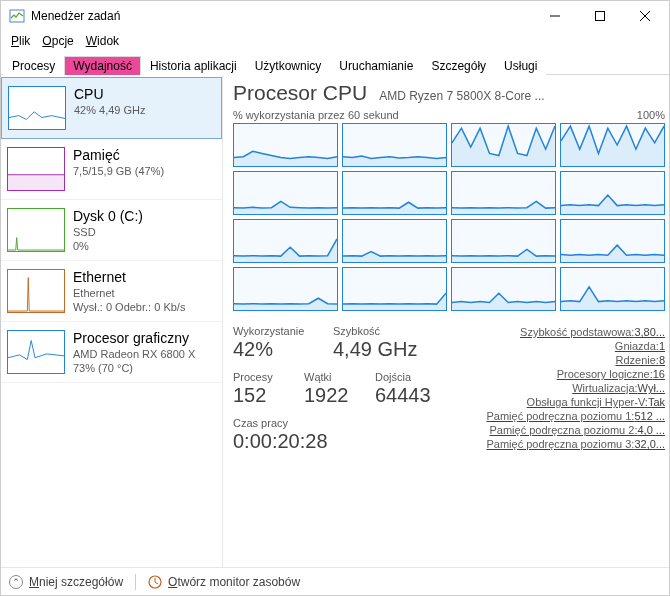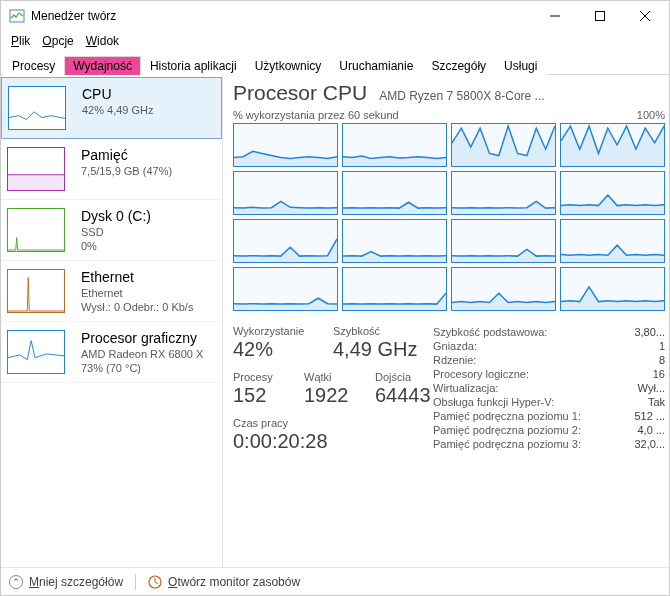--- a/index.html
+++ b/index.html
@@ -9,58 +9,58 @@
 .titlebar .title { flex: 1; font-size: 12px; }
 .titlebar .wbtn { width: 45px; height: 29px; display: flex; align-items: center; justify-content: center; color: #000; }
 .menubar { height: 20px; display: flex; align-items: center; padding: 0 4px; font-size: 12px; }
 .menubar span { padding: 2px 6px; }
 .menubar span u { text-decoration: underline; }
 .tabs { height: 22px; display: flex; align-items: flex-end; padding: 0 2px; border-bottom: 1px solid #d9d9d9; margin-top: 2px; }
 .tabs .tab { padding: 2px 8px; font-size: 12px; border: 1px solid transparent; border-bottom: none; background: #fff; position: relative; top: 1px; }
 .tabs .tab.active { border-color: #d9d9d9; background: #ec4899; }
 .content { flex: 1; display: flex; overflow: hidden; }
 .sidebar { width: 222px; border-right: 1px solid #e6e6e6; overflow-y: hidden; padding-top: 2px; }
-.sideitem { display: flex; padding: 8px 4px 8px 6px; border-bottom: 1px solid #f0f0f0; gap: 16px; cursor: default; }
+.sideitem { display: flex; padding: 8px 4px 8px 6px; border-bottom: 1px solid #f0f0f0; gap: 8px; cursor: default; }
 .sideitem.active { background: #e5f1fb; border: 1px solid #7aa7d6; }
 .sideitem .thumb { width: 58px; height: 44px; border: 1px solid; background: #fff; flex-shrink: 0; position: relative; }
 .sideitem .thumb svg { width: 100%; height: 100%; }
 .sideitem .txt { flex: 1; overflow: hidden; }
 .sideitem .name { font-size: 14px; color: #000; white-space: nowrap; }
 .sideitem .sub { font-size: 11px; color: #5a5a5a; margin-top: 2px; white-space: nowrap; overflow: hidden; }
 .main { flex: 1; padding: 6px 4px 4px 10px; overflow: hidden; display: flex; flex-direction: column; }
 .header { display: flex; align-items: baseline; gap: 12px; margin-bottom: 4px; }
 .header .h1 { font-size: 21px; font-weight: 400; color: #404040; }
 .header .hsub { font-size: 12px; color: #5a5a5a; flex: 1; white-space: nowrap; overflow: hidden; }
 .graphlbl { display: flex; justify-content: space-between; font-size: 11px; color: #5a5a5a; margin-bottom: 2px; }
 .graphs { display: grid; grid-template-columns: repeat(4, 1fr); grid-template-rows: repeat(4, 1fr); gap: 4px; height: 188px; margin-bottom: 14px; }
 .core { border: 1px solid #2284d6; background: #f4faff; position: relative; }
 .core svg { position: absolute; inset: 0; width: 100%; height: 100%; }
 .stats { display: flex; gap: 0; }
 .statsleft { width: 200px; }
 .statsleft .row { display: flex; gap: 16px; margin-bottom: 10px; }
 .statsleft .lbl { font-size: 11px; color: #5a5a5a; }
 .statsleft .val { font-size: 20px; color: #404040; margin-top: 1px; }
 .statsright { flex: 1; font-size: 11px; color: #404040; }
-.statsright .srow { display: flex; justify-content: space-between; padding: 1px 0; }
+.statsright .srow { display: flex; justify-content: flex-end; padding: 1px 0; text-decoration: underline; }
 .statsright .srow .k { color: #5a5a5a; }
 .statsright .srow .v { color: #404040; white-space: nowrap; }
 .footer { height: 28px; border-top: 1px solid #e6e6e6; display: flex; align-items: center; padding: 0 8px; gap: 6px; font-size: 12px; color: #404040; }
 .footer .sep { width: 1px; height: 16px; background: #ccc; margin: 0 6px; }
 .footer .chev { width: 14px; height: 14px; border: 1px solid #888; border-radius: 50%; display: inline-flex; align-items: center; justify-content: center; font-size: 9px; }
 .footer .rm { width: 14px; height: 14px; display: inline-block; }
 </style>
 </head>
 <body>
 
 <div class="titlebar">
   <svg class="icon" viewBox="0 0 16 16">
       <rect x="1" y="2" width="14" height="12" fill="#fff" stroke="#4a88c7"></rect>
       <path d="M2 10 L5 7 L7 9 L10 5 L14 8" stroke="#4aa82f" fill="none" stroke-width="1.2"></path>
     </svg>
-  <span class="title">Menedżer twórz</span>
+  <span class="title">Menedżer zadań</span>
   <div class="wbtn">
       <svg width="10" height="10">
         <line x1="0" y1="5" x2="10" y2="5" stroke="#000"></line>
       </svg>
     </div>
   <div class="wbtn">
       <svg width="10" height="10">
         <rect x="0.5" y="0.5" width="9" height="9" fill="none" stroke="#000"></rect>
       </svg>
     </div>

